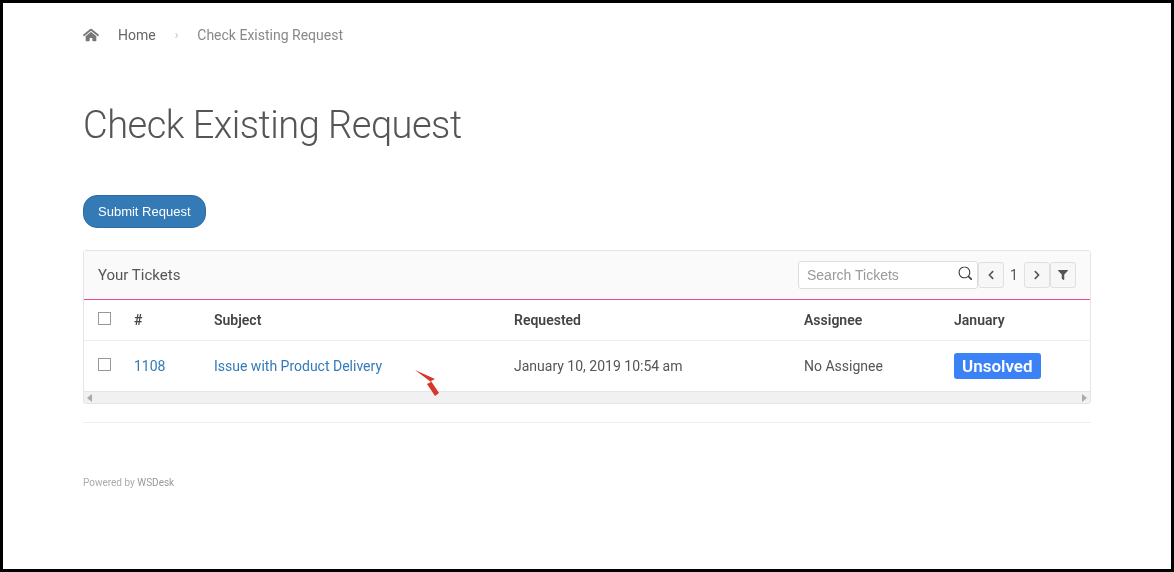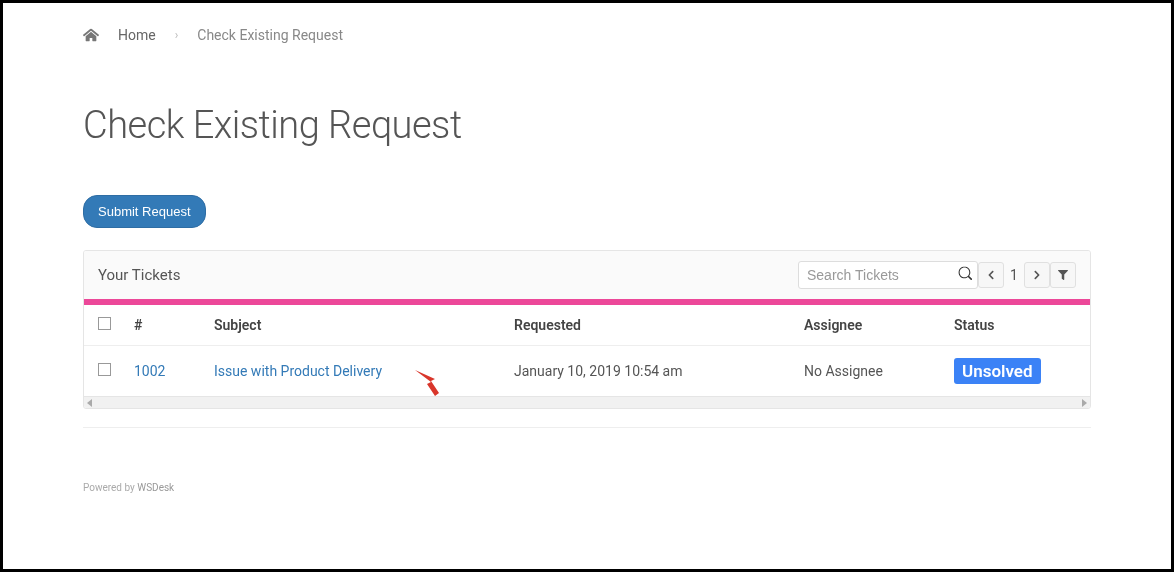--- a/index.html
+++ b/index.html
@@ -45,21 +45,21 @@
     cursor: pointer;
     margin-bottom: 22px;
   }
   .panel {
     border: 1px solid #e5e5e5;
     border-radius: 3px;
     overflow: hidden;
   }
   .panel-header {
     background: #fafafa;
-    border-bottom: 6px solid #ec4899;
+    border-bottom: 1px solid #ec4899;
     padding: 10px 14px;
     display: flex;
     align-items: center;
     justify-content: space-between;
   }
   .panel-header-title {
     font-size: 15px;
     color: #555;
   }
   .panel-header-right {
@@ -237,27 +237,27 @@
     </div>
 
     <table class="tickets">
       <thead>
         <tr>
           <th><span class="checkbox"></span></th>
           <th class="col-id">#</th>
           <th class="col-subject">Subject</th>
           <th class="col-requested">Requested</th>
           <th class="col-assignee">Assignee</th>
-          <th class="col-status">Status</th>
+          <th class="col-status">January</th>
         </tr>
       </thead>
       <tbody>
         <tr>
           <td><span class="checkbox"></span></td>
-          <td><span class="link">1002</span></td>
+          <td><span class="link">1108</span></td>
           <td><span class="link">Issue with Product Delivery</span></td>
           <td>January 10, 2019 10:54 am</td>
           <td>No Assignee</td>
           <td><span class="badge-unsolved">Unsolved</span></td>
         </tr>
       </tbody>
     </table>
     <div class="hscroll"></div>
   </div>
 

